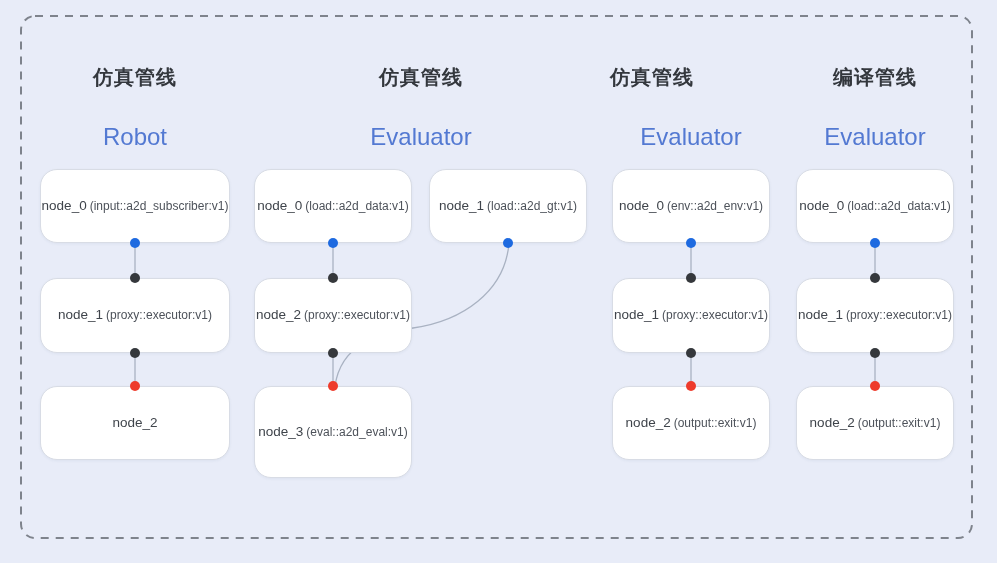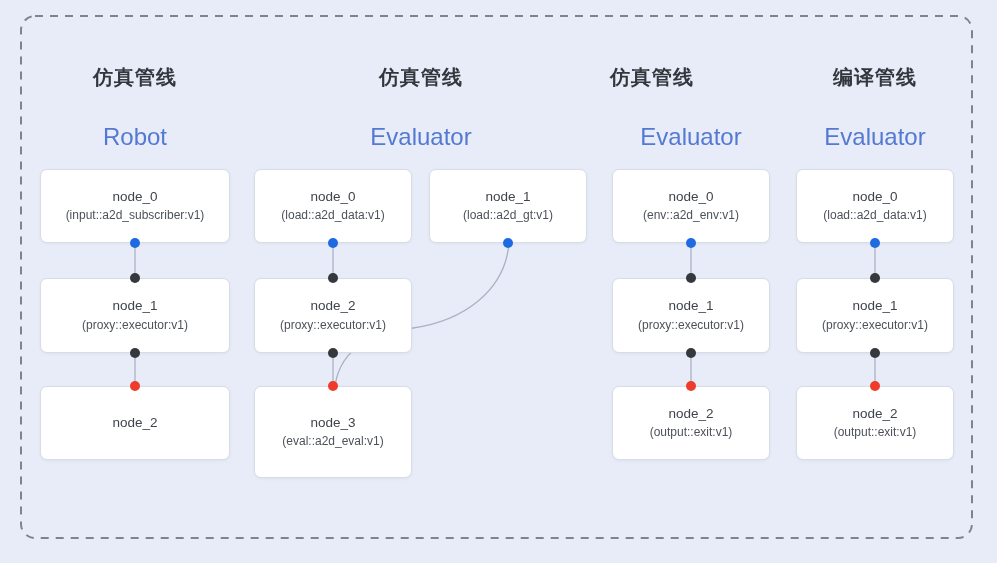--- a/index.html
+++ b/index.html
@@ -21,23 +21,23 @@
   }
   .hen{
     position:absolute;top:123px;transform:translateX(-50%);
     font-size:24px;font-weight:400;
     color:var(--en,#5379d2);white-space:nowrap;
   }
   .node{
     position:absolute;
     background:var(--box-bg,#ffffff);
     border:1px solid var(--box-border,#d8dce5);
-    border-radius:7px;
+    border-radius:17px;
     box-shadow:0 1px 3px rgba(40,60,100,0.06);
-    display:flex;flex-direction:column;justify-content:center;align-items:center;
+    display:flex;flex-direction:row;justify-content:center;align-items:center;
     gap:3px;box-sizing:border-box;
   }
   .nname{font-size:13.5px;color:var(--node-name,#3f444b);line-height:1.25;}
   .ntype{font-size:12px;color:var(--node-type,#4d525a);line-height:1.25;}
   .dot{
     position:absolute;width:10px;height:10px;border-radius:50%;
   }
   .dot.blue{background:var(--dot-blue,#1e6ae0);}
   .dot.black{background:var(--dot-black,#35383c);}
   .dot.red{background:var(--dot-red,#ee3b2c);}

